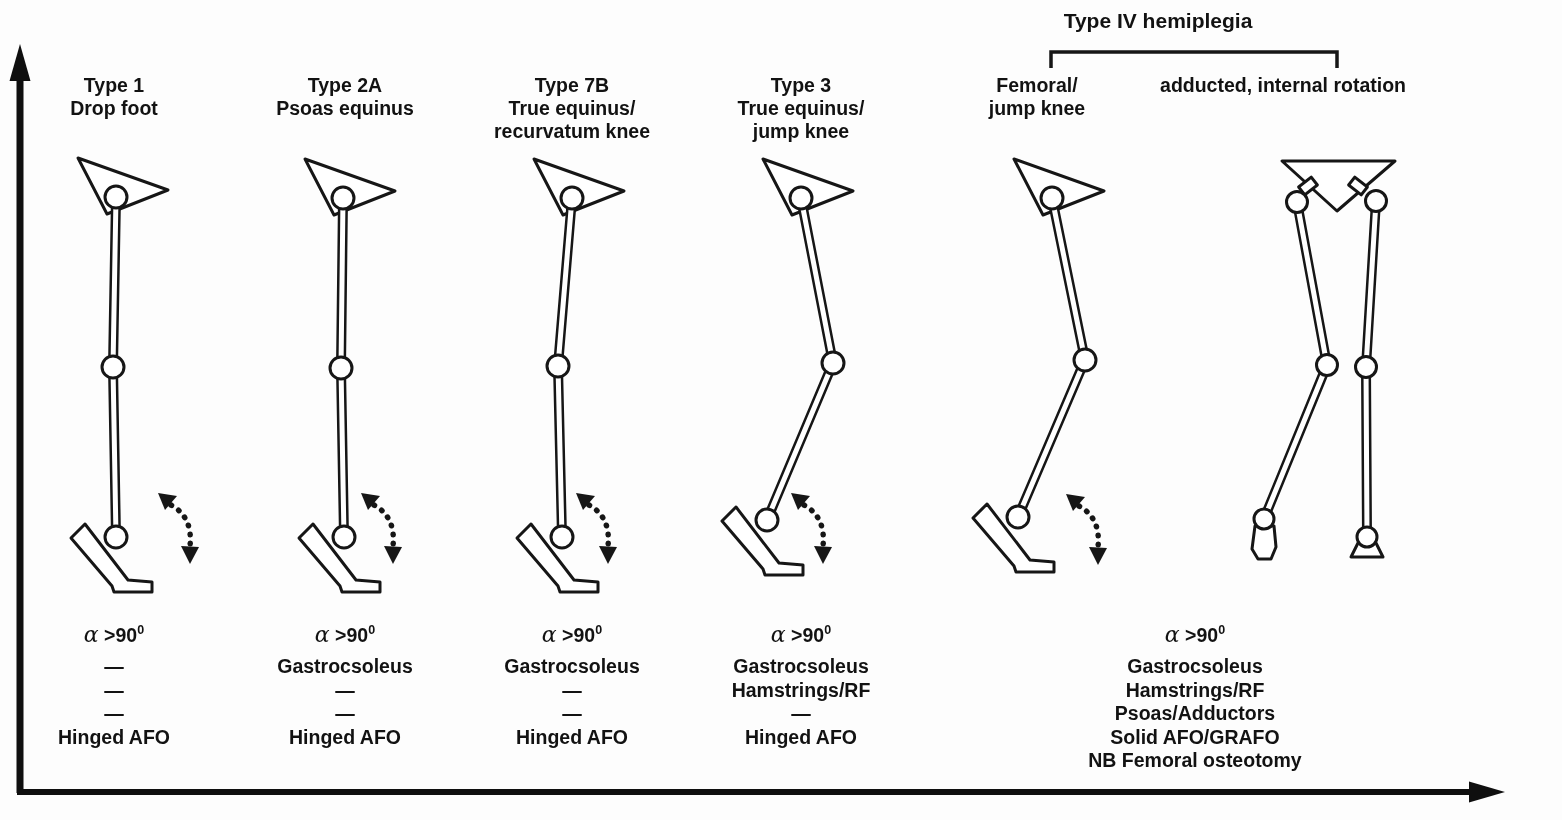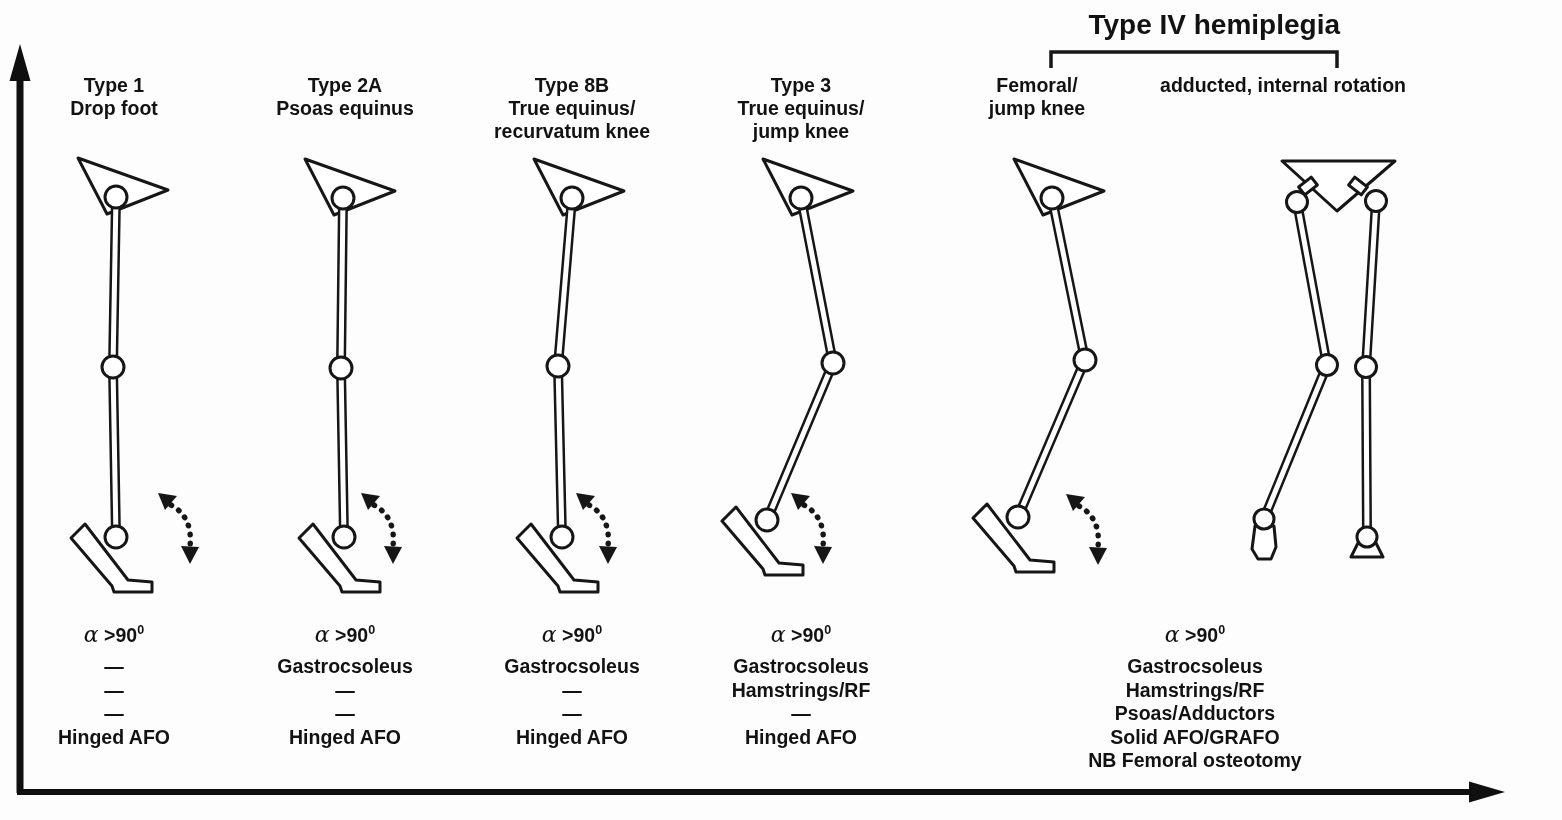--- a/index.html
+++ b/index.html
@@ -10,22 +10,22 @@
   .axes{position:absolute;left:0;top:0;width:1562px;height:820px;}
   .axis-line{stroke:#0f0f0f;stroke-width:7;}
   .axis-line2{stroke:#0f0f0f;stroke-width:6;}
   .axis-head{fill:#0f0f0f;}
 
   .col-header{
     position:absolute;text-align:center;font-weight:700;font-size:19.5px;
     line-height:23px;white-space:nowrap;
   }
   .group-title{
-    position:absolute;left:1040px;top:9px;width:300px;text-align:right;
-    font-weight:700;font-size:28px;white-space:nowrap;
+    position:absolute;left:1008px;top:9px;width:300px;text-align:center;
+    font-weight:700;font-size:21px;white-space:nowrap;
   }
   .bracket{position:absolute;left:1049px;top:49px;}
 
   .fig{position:absolute;top:140px;width:240px;height:460px;}
   .bone{fill:#ffffff;stroke:#161616;stroke-width:3;stroke-linejoin:round;}
   .limb-outer{fill:none;stroke:#161616;stroke-width:10;stroke-linejoin:round;}
   .limb-inner{fill:none;stroke:#ffffff;stroke-width:5;stroke-linejoin:round;}
   .joint{fill:#ffffff;stroke:#161616;stroke-width:3;}
   .marrow-path{fill:none;stroke:#161616;stroke-width:5.5;stroke-linecap:round;stroke-dasharray:0.6 8.5;}
   .marrow-head{fill:#161616;}
@@ -67,21 +67,21 @@
 
   <div class="col-header" style="left:-16px;top:74px;width:260px">
     <div>Type 1</div>
     <div>Drop foot</div>
   </div>
   <div class="col-header" style="left:215px;top:74px;width:260px">
     <div>Type 2A</div>
     <div>Psoas equinus</div>
   </div>
   <div class="col-header" style="left:442px;top:74px;width:260px">
-    <div>Type 8B</div>
+    <div>Type 7B</div>
     <div>True equinus/</div>
     <div>recurvatum knee</div>
   </div>
   <div class="col-header" style="left:671px;top:74px;width:260px">
     <div>Type 3</div>
     <div>True equinus/</div>
     <div>jump knee</div>
   </div>
   <div class="col-header" style="left:927px;top:74px;width:220px">
     <div>Femoral/</div>

